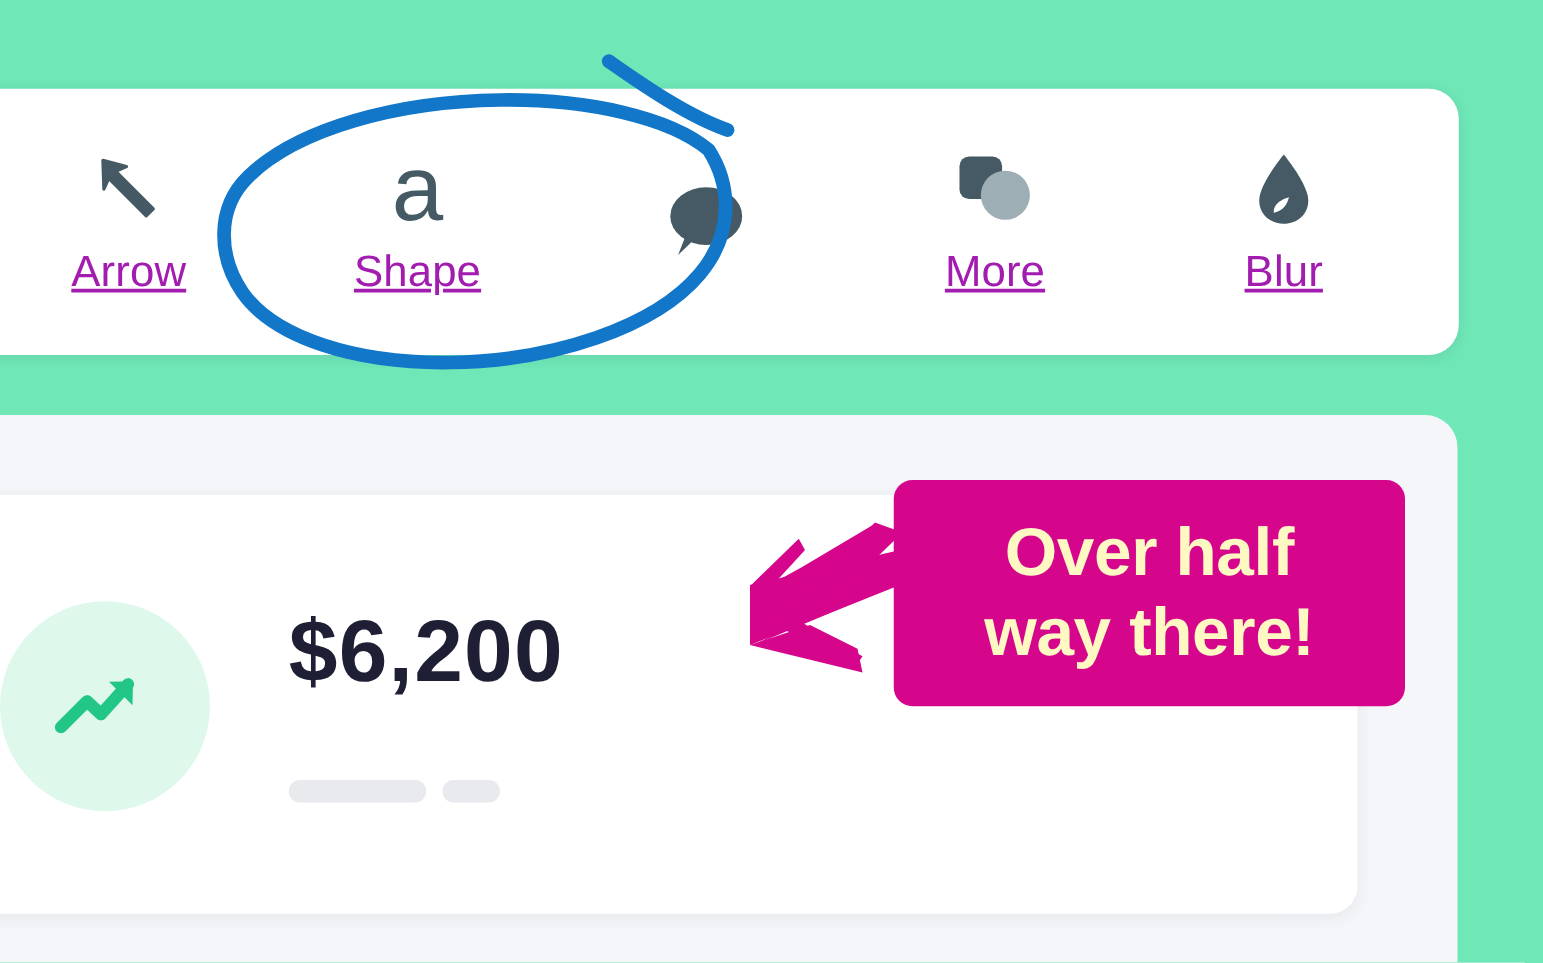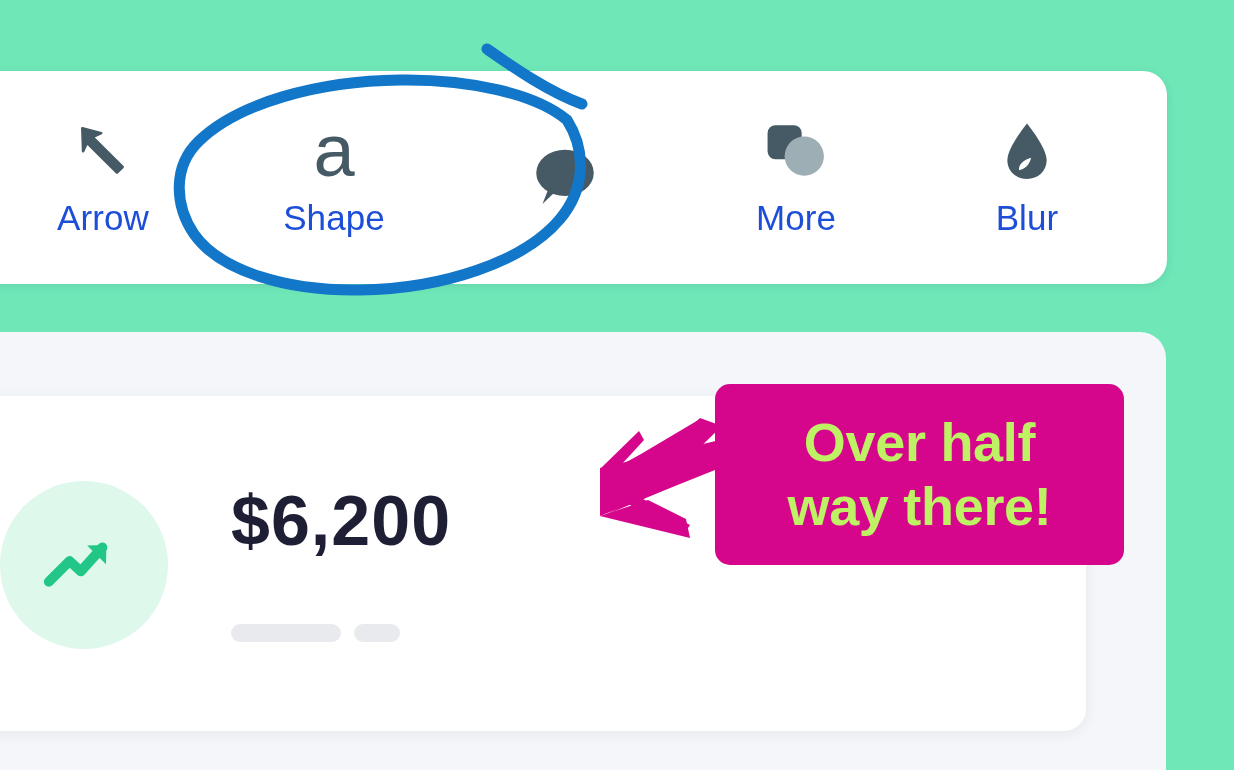--- a/index.html
+++ b/index.html
@@ -66,28 +66,29 @@
   .tool-icon {
     height: 62px;
     width: 92px;
     display: flex;
     align-items: center;
     justify-content: center;
   }
 
   .tool-label {
     font-size: 35px;
-    color: #1d4ed8;
+    color: #a21caf;
     font-weight: 400;
     letter-spacing: .1px;
     line-height: 1;
     display: flex;
     align-items: center;
     gap: 12px;
     white-space: nowrap;
+    text-decoration: underline;
   }
 
   .caret {
     width: 0; height: 0;
     border-left: 13px solid transparent;
     border-right: 13px solid transparent;
     border-top: 15px solid #455A64;
     margin-top: 4px;
   }
 
@@ -168,21 +169,21 @@
     border-radius: 15px;
     z-index: 6;
     display: flex;
     flex-direction: column;
     align-items: center;
     justify-content: center;
     padding: 0 14px;
   }
 
   .callout-line {
-    color: #bef264;
+    color: #fef9c3;
     font-size: 54px;
     font-weight: 700;
     line-height: 1.17;
     letter-spacing: -.3px;
     white-space: nowrap;
     text-align: center;
   }
 
   
   #annot-svg {

